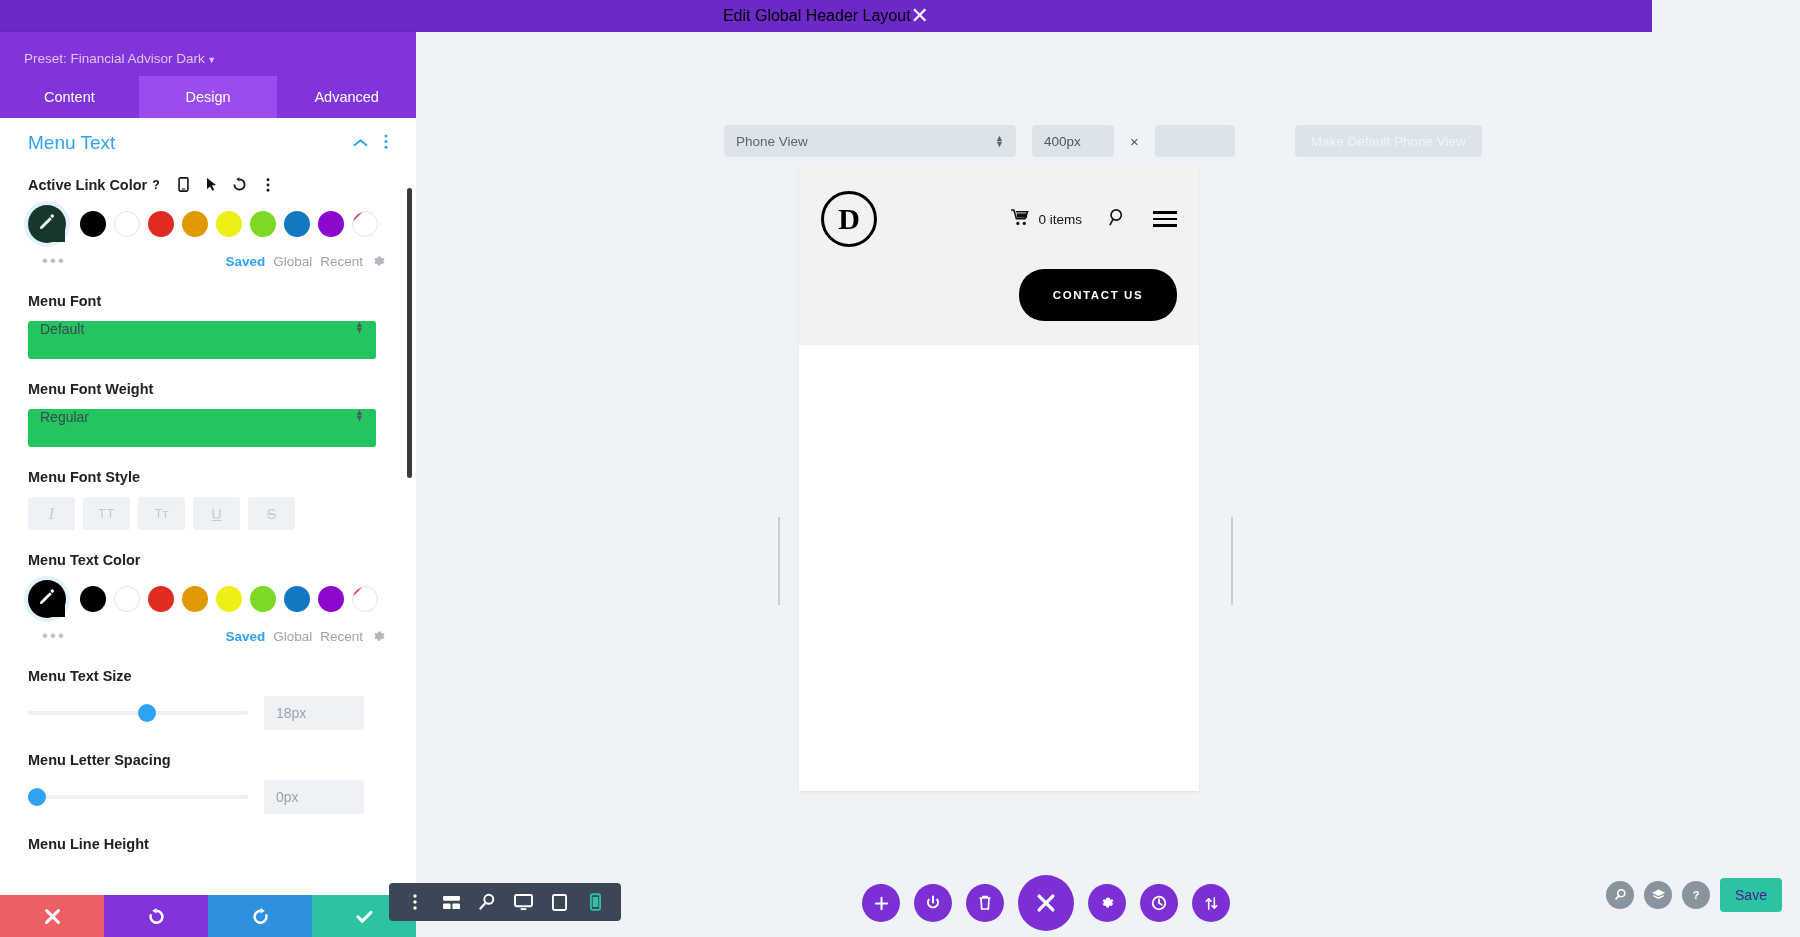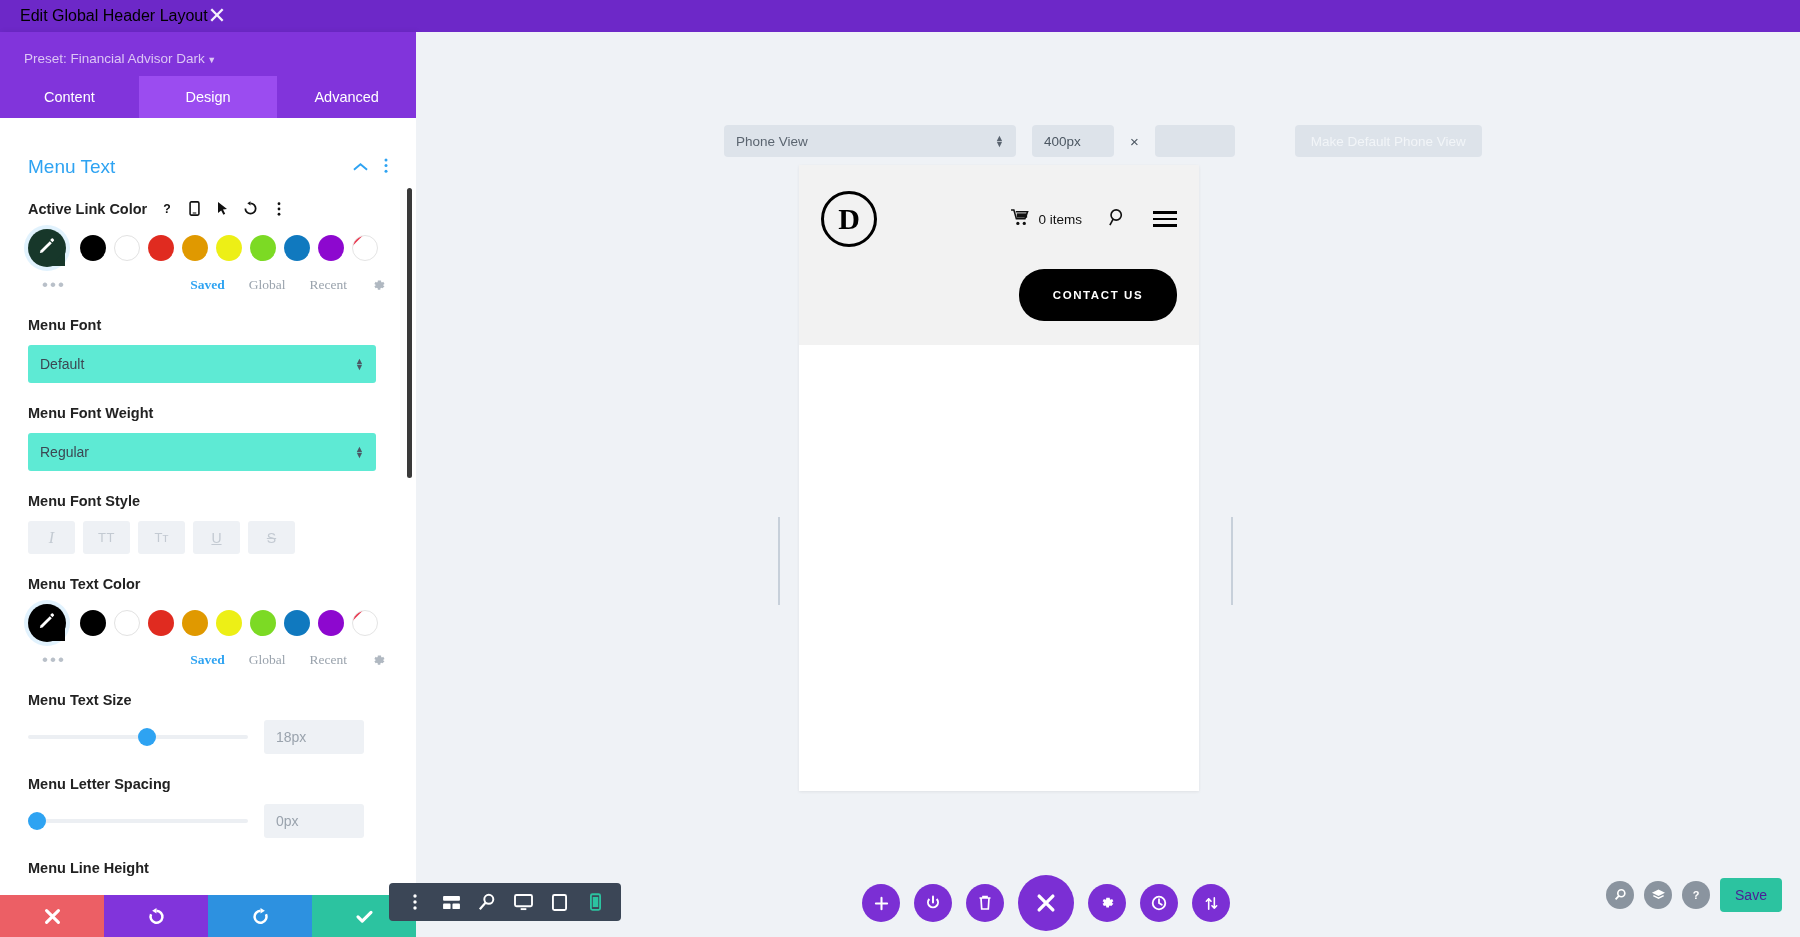--- a/index.html
+++ b/index.html
@@ -6,23 +6,23 @@
   html, body {
     width: 1800px; height: 937px;
     font-family: "Liberation Sans", sans-serif;
     overflow: hidden;
     background: #eff2f6;
   }
   #app { position: relative; width: 1800px; height: 937px; }
 
   
   .topbar {
-    position: absolute; top: 0; left: 0; width: 1800px; height: 32px;
+    position: absolute; top: 0; left: 0; width: 1652px; height: 32px;
     background: #6d28c8;
-    display: flex; align-items: center; justify-content: flex-start;
+    display: flex; align-items: center; justify-content: center;
     padding: 0 20px;
   }
   .topbar-close { color: #fff; font-size: 22px; line-height: 1; cursor: pointer; opacity: .95; }
 
   
   .panel {
     position: absolute; top: 32px; left: 0; width: 416px; height: 905px;
     background: #ffffff; display: flex; flex-direction: column;
     box-shadow: 2px 0 6px rgba(0,0,0,.08);
   }
@@ -35,28 +35,28 @@
   .preset .caret { font-size: 9px; }
 
   .tabs { display: flex; background: #8134db; height: 42px; }
   .tab {
     flex: 1; display: flex; align-items: center; justify-content: center;
     color: #fff; font-size: 14.5px; cursor: pointer; background: #8134db;
   }
   .tab.active { background: #9b4cf0; }
 
   .panel-body { flex: 1; overflow: hidden; position: relative; padding: 0 0 0 0; }
-  .scroll-inner { padding: 30px 28px 0 28px; margin-top: 8px; }
+  .scroll-inner { padding: 14px 28px 0 28px; }
 
   .sec-head { display: flex; align-items: center; justify-content: space-between; margin-bottom: 22px; }
   .sec-title { color: #2ea3f2; font-size: 19px; font-weight: normal; }
   .sec-icons { display: flex; align-items: center; gap: 16px; color: #2ea3f2; }
 
   .field { margin-bottom: 22px; }
-  .flabel-row { display: flex; align-items: center; gap: 11px; margin-bottom: 12px; }
+  .flabel-row { display: flex; align-items: center; margin-bottom: 12px; }
   .flabel { font-size: 14.5px; color: #222; font-weight: bold; }
   .mini-icons { display: flex; align-items: center; gap: 11px; }
   .mini { width: 17px; height: 17px; display: flex; align-items: center; justify-content: center; color: #111; cursor: pointer; }
 
   
   .swatch-row { display: flex; align-items: center; gap: 8px; }
   .sw { width: 26px; height: 26px; border-radius: 50%; cursor: pointer; flex: 0 0 auto; }
   .sw.white { background: #fff; border: 1px solid #e2e2e2; }
   .sw.none {
     background: #fff; border: 1px solid #e4e4e4; position: relative; overflow: hidden;
@@ -73,29 +73,29 @@
   }
   .sw-picker .corner2 {
     position: absolute; right: 1px; bottom: 1px;
     width: 0; height: 0; border-style: solid; border-width: 0 0 15px 15px;
     border-color: transparent transparent currentColor transparent;
   }
   .pen { position: relative; z-index: 2; }
 
   .sw-sub { display: flex; align-items: center; justify-content: space-between; margin-top: 8px; padding-right: 2px; }
   .dots3 { color: #b9c0c9; font-size: 17px; letter-spacing: 2px; padding-left: 14px; }
-  .sub-links { display: flex; align-items: center; gap: 24px; font-family: Liberation Serif, serif; }
+  .sub-links { display: flex; align-items: center; gap: 8px; }
   .sub-link { font-size: 13.5px; color: #9aa3ad; cursor: pointer; }
   .sub-link.active { color: #2ea3f2; font-weight: bold; }
   .gear-s { color: #b0b8c1; cursor: pointer; display: flex; }
 
   
   .select {
-    width: 348px; height: 38px; background: #5eead4; border: none; border-radius: 3px;
-    display: flex; align-items: center; justify-content: space-between;
+    width: 348px; height: 38px; background: #22c55e; border: none; border-radius: 3px;
+    display: flex; align-items: flex-start; justify-content: space-between;
     padding: 0 12px; font-size: 14px; color: #3c4753; cursor: pointer;
   }
   .select .arrows { display: flex; flex-direction: column; line-height: 6px; color: #4c5764; font-size: 9px; }
 
   
   .style-btns { display: flex; gap: 8px; }
   .sbtn {
     width: 47px; height: 33px; background: #eef1f5; border-radius: 3px;
     display: flex; align-items: center; justify-content: center;
     font-size: 14px; color: #c3cad2; cursor: pointer;

